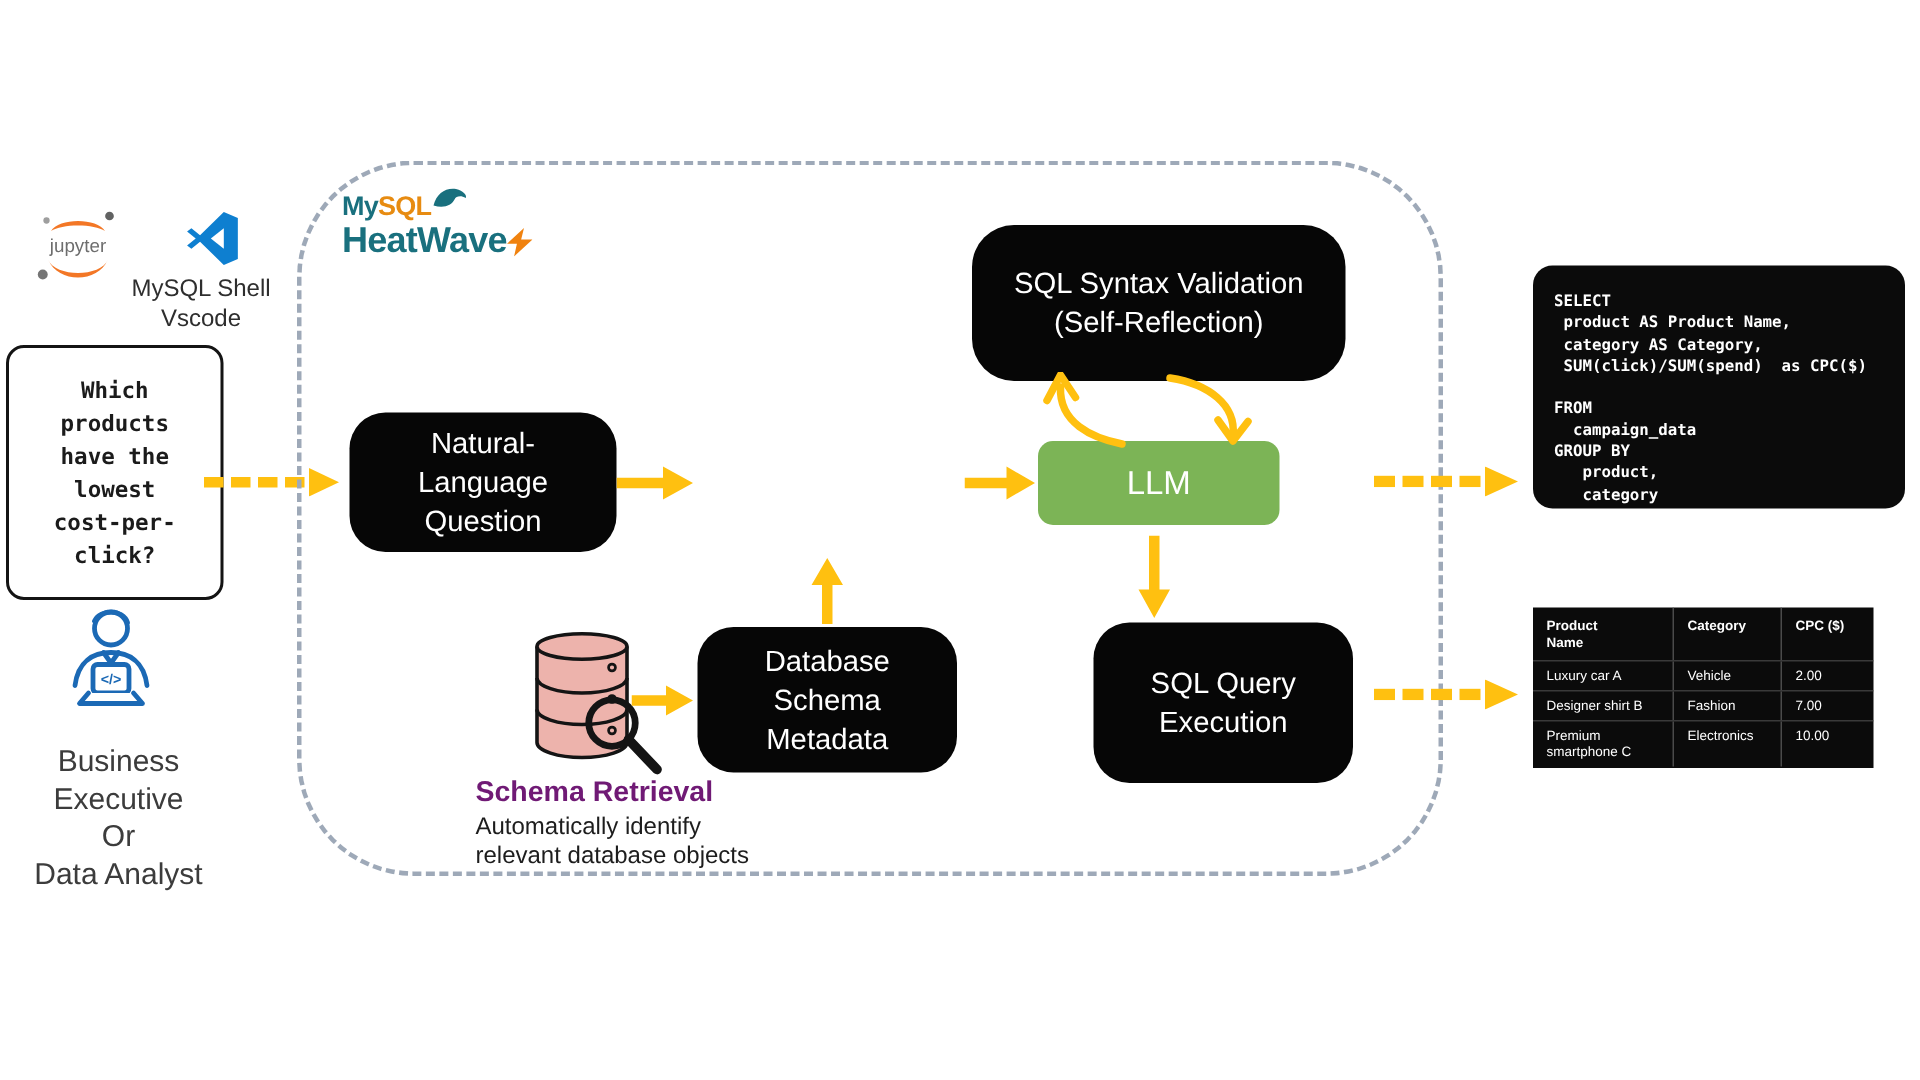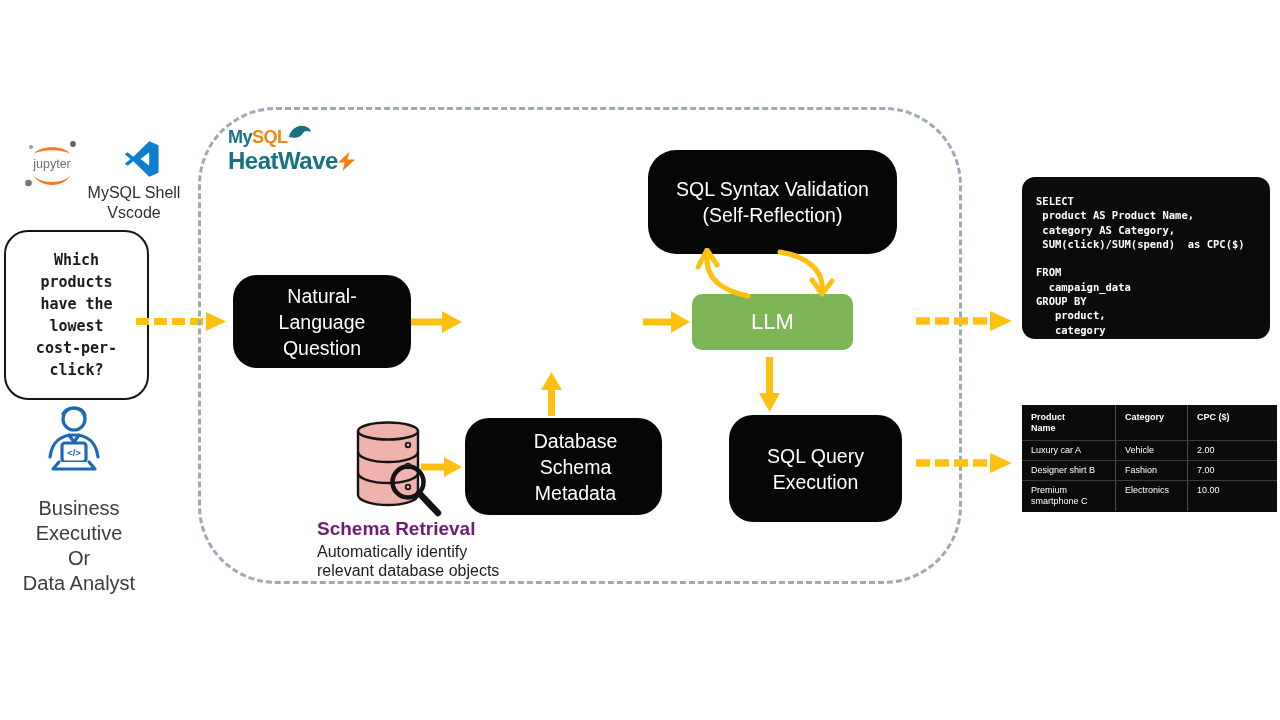--- a/index.html
+++ b/index.html
@@ -3,55 +3,55 @@
 <meta charset="utf-8">
 <style>
   html,body{margin:0;padding:0;background:#ffffff;}
   #stage{position:relative;width:1280px;height:720px;background:#ffffff;overflow:hidden;
          font-family:"Liberation Sans",sans-serif;}
   .abs{position:absolute;}
   .preline{white-space:pre-line;}
 
   
   #tools-label{left:64px;top:183px;width:140px;text-align:center;font-size:16px;line-height:20px;color:#2e2e2e;}
-  #question-bubble{left:4px;top:230px;width:141px;height:166px;border:2px solid #141414;border-radius:24px;
+  #question-bubble{left:4px;top:230px;width:141px;height:166px;border:2px solid #141414;border-radius:12px;
     background:#fff;display:flex;align-items:center;justify-content:center;text-align:center;
     font-family:"DejaVu Sans Mono","Liberation Mono",monospace;font-weight:bold;font-size:15px;line-height:22px;color:#1b1b1b;}
   #person-label{left:0px;top:496px;width:158px;text-align:center;font-size:20px;line-height:25px;color:#3c3c3c;}
 
   
   #hw-container{left:198px;top:107px;width:758px;height:471px;border:3px dashed #9EA9B8;border-radius:78px;}
 
   
   #hw-logo{left:228px;top:124px;line-height:26px;font-weight:bold;letter-spacing:-0.5px;}
   #hw-logo .l1{font-size:18px;display:flex;align-items:flex-start;}
   #hw-logo .l2{font-size:24px;display:flex;align-items:center;margin-top:-2px;}
   .teal{color:#19707E;} .orange{color:#E78B11;}
 
   
   .bbox{background:#060606;border-radius:24px;color:#ffffff;display:flex;align-items:center;justify-content:center;
         text-align:center;font-size:19.5px;line-height:26px;white-space:pre-line;}
   #box-nlq{left:233px;top:275px;width:178px;height:93px;}
   #box-aug{left:465px;top:275px;width:173px;height:95px;}
   #box-val{left:648px;top:150px;width:249px;height:104px;border-radius:28px;}
-  #box-dbs{left:465px;top:418px;width:173px;height:97px;padding-left:24px;}
+  #box-dbs{left:465px;top:418px;width:173px;height:97px;}
   #box-exec{left:685px;top:415px;width:173px;height:107px;margin-left:44px;}
   #box-llm{left:692px;top:294px;width:161px;height:56px;background:#7CB456;border-radius:10px;color:#fff;
            display:flex;align-items:center;justify-content:center;font-size:22px;}
 
   
   #sr-title{left:317px;top:518px;font-size:19px;font-weight:bold;color:#701a75;}
   #sr-desc{left:317px;top:542px;font-size:16px;line-height:19px;color:#1d1d1d;}
 
   
   #code-box{left:1022px;top:177px;width:248px;height:162px;background:#0b0b0b;border-radius:13px;box-sizing:border-box;
             padding:17px 10px 0 14px;}
   #code-box pre{margin:0;color:#fff;font-family:"DejaVu Sans Mono","Liberation Mono",monospace;
                 font-weight:bold;font-size:10.5px;line-height:14.3px;white-space:pre;}
-  #results-table{left:1022px;top:405px;width:255px;height:107px;background:#0b0b0b;color:#fff;overflow:hidden;}
+  #results-table{left:1022px;top:405px;width:227px;height:107px;background:#0b0b0b;color:#fff;overflow:hidden;}
   .rt-row{display:grid;grid-template-columns:93px 72px 1fr;}
   .rt-row + .rt-row{border-top:1px solid #3a3a3a;}
   .rt-cell{padding:4px 2px 4px 9px;font-size:9px;line-height:11px;white-space:pre-line;}
   .rt-cell + .rt-cell{border-left:1px solid #4a4a4a;}
   .rt-head .rt-cell{font-weight:bold;padding-top:7px;padding-bottom:6px;}
   svg{display:block;}
 </style>
 </head>
 <body>
 

